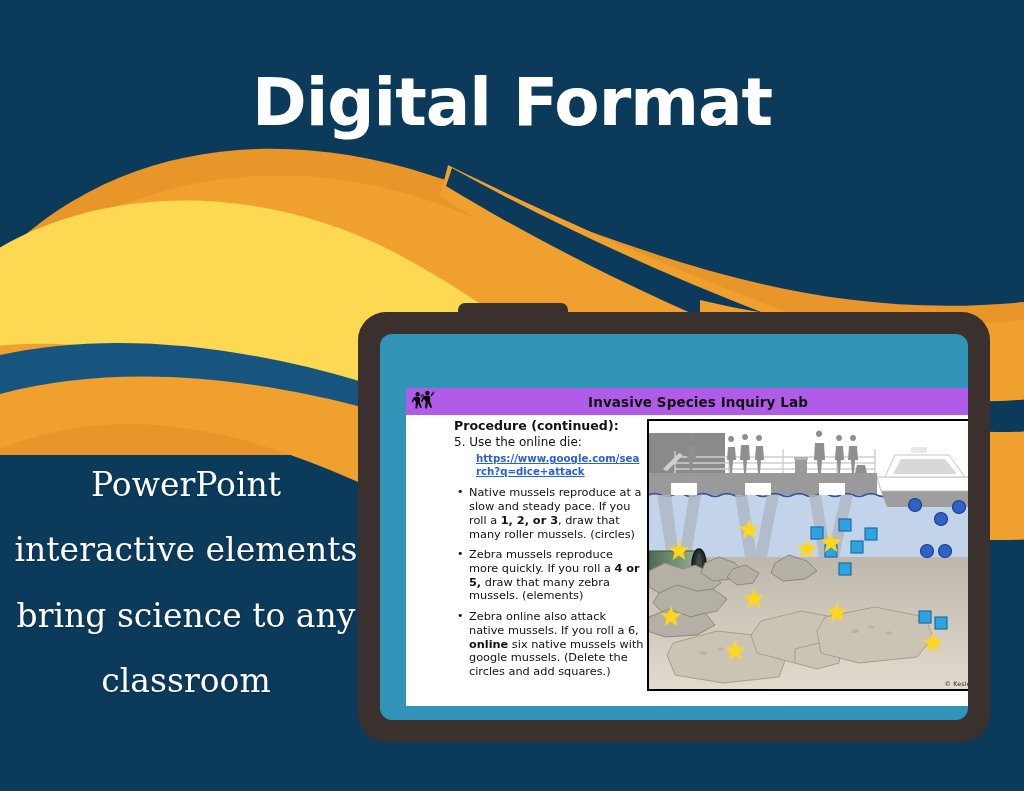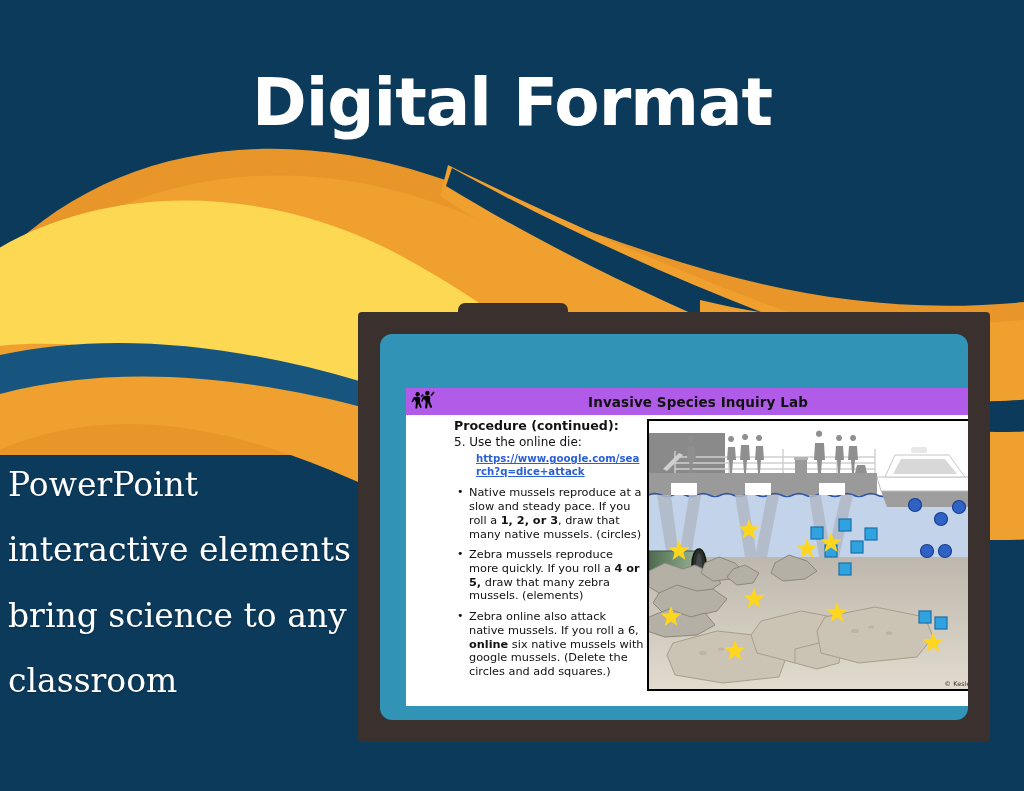--- a/index.html
+++ b/index.html
@@ -23,35 +23,36 @@
     font-weight:bold;
     font-size:66px;
     letter-spacing:-1px;
     z-index:6;
     margin-top:36px;
   }
 
   
   .caption {
     position:absolute; left:8px; top:452px; width:356px;
+    text-align:center;
     color:#ffffff;
     font-family:"DejaVu Serif", serif;
     font-weight:400;
     font-size:33px;
     line-height:1.98;
     z-index:6;
     text-shadow:0 1px 2px rgba(0,0,0,.25);
   }
 
   
   #tablet {
     position:absolute; left:358px; top:312px;
     width:632px; height:430px;
     background:#3a302e;
-    border-radius:4px;
+    border-radius:28px;
     z-index:5;
   }
   #camera-bump {
     position:absolute; left:458px; top:303px;
     width:110px; height:16px;
     background:#3a302e;
     border-radius:7px 7px 0 0;
     z-index:4;
   }
   #screen {
@@ -204,21 +205,21 @@
         <div id="slide-body">
 
           <div id="proc-col">
             <div class="proc-head">Procedure (continued):</div>
             <div class="proc-step">
               <span>5.</span>
               <span>Use the online die:</span>
             </div>
             <div class="proc-link">https://www.google.com/search?q=dice+attack</div>
             <div class="bullets">
-                <div class="bullet"><span>Native mussels reproduce at a slow and steady pace. If you roll a </span><b>1, 2, or 3</b><span>, draw that many native mussels. (circles)</span></div>
+                <div class="bullet"><span>Native mussels reproduce at a slow and steady pace. If you roll a </span><b>1, 2, or 3</b><span>, draw that many roller mussels. (circles)</span></div>
                 <div class="bullet"><span>Zebra mussels reproduce more quickly. If you roll a </span><b>4 or 5,</b><span> draw that many zebra mussels. (elements)</span></div>
                 <div class="bullet"><span>Zebra online also attack native mussels. If you roll a 6, </span><b>online</b><span> six native mussels with google mussels. (Delete the circles and add squares.)</span></div>
               </div>
           </div>
 
           <div id="illus">
             <svg viewBox="0 0 376 272" width="376" height="272" preserveAspectRatio="none">
               <defs>
                 <linearGradient id="seabedG" x1="0" y1="0" x2="0" y2="1">
                   <stop offset="0" stop-color="#bdb7ad"></stop>

